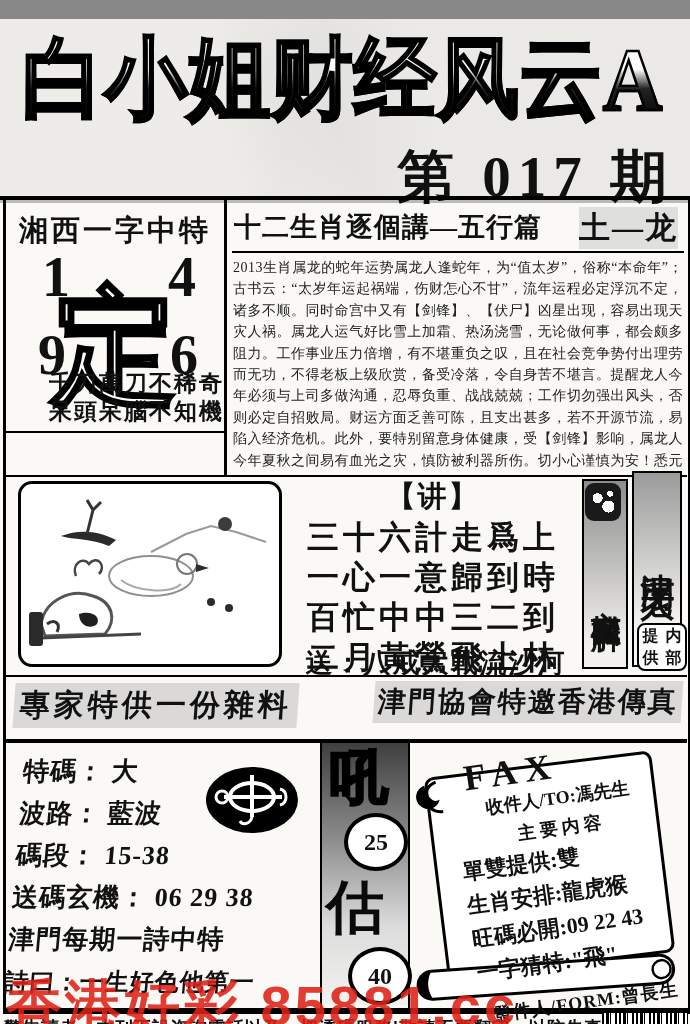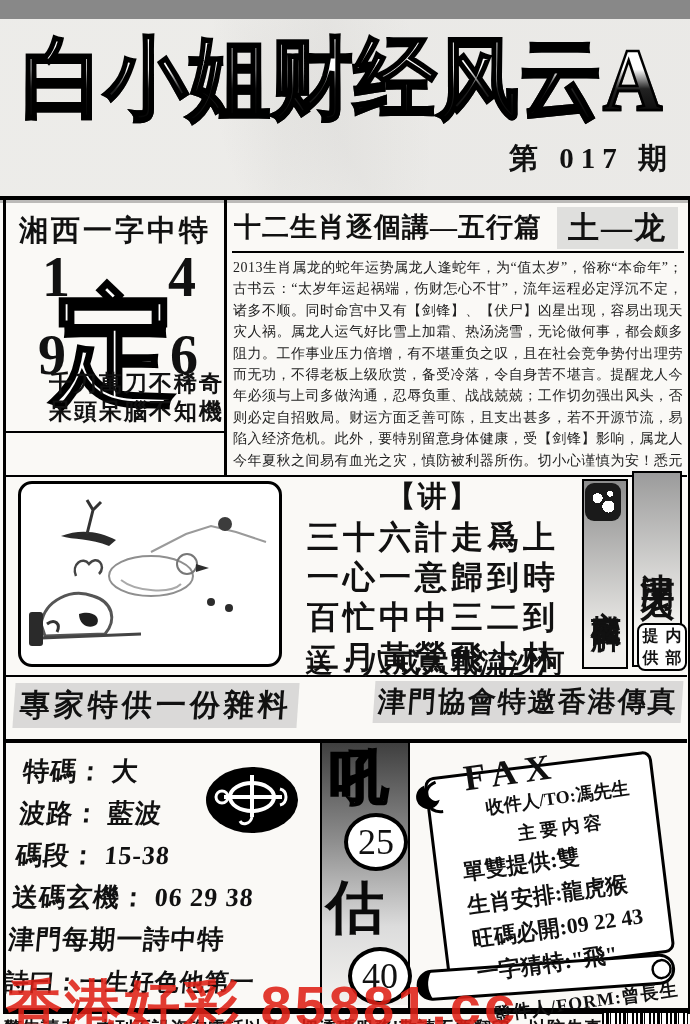--- a/index.html
+++ b/index.html
@@ -4,21 +4,21 @@
 <style>
   html,body{margin:0;padding:0;background:#888;}
   .page{position:relative;width:690px;height:1024px;background:#faf9f6;overflow:hidden;
         font-family:"Liberation Serif","DejaVu Serif",serif;color:#111;margin-top:19px;}
   
   .main-title{position:absolute;top:20px;left:22px;width:660px;white-space:nowrap;
     font-size:82px;font-weight:900;letter-spacing:1px;line-height:1;
     background:linear-gradient(180deg,#ffffff 0%,#fdfdfd 38%,#222 60%,#000 100%);
     -webkit-background-clip:text;background-clip:text;color:transparent;
     -webkit-text-stroke:2.5px #000;transform:scaleY(1.08);}
-  .issue{position:absolute;top:120px;right:16px;font-size:29px;font-weight:900;letter-spacing:7px;}
+  .issue{position:absolute;top:120px;right:16px;font-size:57px;font-weight:900;letter-spacing:7px;}
   .top-rule{position:absolute;top:177px;left:0;width:690px;height:0;border-top:4px solid #000;box-shadow:0 3px 0 rgba(0,0,0,.25);}
   
   .frame{position:absolute;left:3px;top:181px;width:682px;height:808px;
          border-left:3px solid #000;border-right:3px solid #000;border-bottom:6px solid #000;}
   .vline-xiangxi{position:absolute;left:224px;top:181px;height:276px;border-left:3px solid #000;}
   .hline-sec1{position:absolute;left:3px;top:456px;width:684px;border-top:2px solid #000;}
   .hline-band-top{position:absolute;left:3px;top:656px;width:684px;border-top:2px solid #000;}
   .hline-band-bot{position:absolute;left:3px;top:720px;width:684px;border-top:4px solid #000;}
   
   .xiangxi{position:absolute;left:6px;top:184px;width:218px;height:272px;}
@@ -28,21 +28,21 @@
   .n1{left:36px;top:2px;} .n2{left:162px;top:2px;} .n3{left:32px;top:80px;} .n4{left:164px;top:80px;}
   .big-char{position:absolute;left:0;width:218px;top:32px;text-align:center;font-size:126px;line-height:1.1;
     color:#fff;-webkit-text-stroke:3px #000;font-weight:700;}
   .xiangxi-poem{position:absolute;left:0;width:261px;text-align:center;font-size:23px;font-weight:900;letter-spacing:2px;}
   .p1{top:165px;} .p2{top:193px;}
   .xiangxi-div{position:absolute;left:0;top:228px;width:218px;border-top:2px solid #000;}
   .xiangxi-hint{position:absolute;left:0;top:238px;width:218px;text-align:center;font-size:19px;font-weight:900;letter-spacing:1px;}
   
   .zodiac-head{position:absolute;left:232px;top:188px;width:452px;height:44px;border-bottom:2px solid #000;}
   .zodiac-title{position:absolute;left:2px;top:2px;font-size:27px;font-weight:700;letter-spacing:1px;}
-  .zodiac-elem{position:absolute;right:6px;top:0;font-size:31px;font-weight:900;letter-spacing:2px;background:rgba(190,190,190,.45);padding:0 11px;}
+  .zodiac-elem{position:absolute;right:6px;top:0;font-size:31px;font-weight:900;letter-spacing:2px;background:rgba(190,190,190,.45);padding:0 0;}
   .zodiac-body{position:absolute;left:233px;top:238px;width:450px;height:214px;overflow:hidden;
     font-size:14px;line-height:21.4px;text-align:justify;color:#222;letter-spacing:.5px;}
   
   .duck-box{position:absolute;left:18px;top:462px;width:258px;height:180px;border:3px solid #000;border-radius:14px;background:#fff;}
   .jiang{position:absolute;left:288px;top:458px;width:290px;text-align:center;}
   .jiang-title{font-size:29px;font-weight:900;letter-spacing:2px;}
   .verse{font-size:32px;font-weight:700;letter-spacing:4px;line-height:40px;white-space:nowrap;}
   .song-line{position:absolute;left:288px;top:626px;width:296px;text-align:center;font-size:27px;font-weight:700;letter-spacing:2px;white-space:nowrap;}
   .strip{position:absolute;border:2px solid #000;}
   .strip-xuanji{left:582px;top:460px;width:42px;height:186px;background:linear-gradient(180deg,#8d8d8d,#f2f1ee 88%);}
@@ -68,21 +68,21 @@
   .oval-logo{position:absolute;left:206px;top:748px;width:92px;height:66px;background:#000;border-radius:50%;}
   .oval-logo svg{position:absolute;left:0;top:0;}
   .vline-strip-l{position:absolute;left:320px;top:720px;height:269px;border-left:2px solid #000;}
   .vline-strip-r{position:absolute;left:408px;top:720px;height:269px;border-left:2px solid #000;}
   .howl-strip{position:absolute;left:322px;top:724px;width:86px;height:262px;
     background:linear-gradient(180deg,#3f3f3f 0%,#8f8f8f 38%,#dcdcdc 70%,#f3f2ef 100%);
     display:flex;flex-direction:column;align-items:flex-start;}
   .howl-char{font-size:58px;font-weight:900;line-height:1;margin:6px 0 0 8px;color:#fff;-webkit-text-stroke:2.5px #000;}
   .gu-char{font-size:58px;font-weight:900;line-height:1;margin:8px 0 0 4px;color:#0a0a0a;}
   .circle-num{width:56px;height:56px;border:4px solid #000;border-radius:50%;background:#fff;
-    font-size:36px;font-weight:400;display:flex;align-items:center;justify-content:center;line-height:1;text-align:right;}
+    font-size:24px;font-weight:700;display:flex;align-items:center;justify-content:center;line-height:1;text-align:right;}
   .c25{margin:6px 0 0 22px;} .c40{margin:10px 0 0 26px;}
   
   .fax-area{position:absolute;left:410px;top:722px;width:278px;height:266px;}
   .fax-text{position:absolute;left:26px;top:18px;width:236px;transform:rotate(-8deg);transform-origin:40px 20px;text-align:center;}
   .fax-title{font-size:36px;font-weight:900;letter-spacing:8px;line-height:1;text-align:left;margin-left:28px;}
   .fax-to{font-size:18px;font-weight:900;margin-top:2px;}
   .fax-subj{font-size:18px;font-weight:900;margin-top:6px;letter-spacing:4px;}
   .fax-line{font-size:22px;font-weight:900;margin-top:4px;text-align:left;margin-left:14px;white-space:nowrap;}
   .fax-from{font-size:18px;font-weight:900;margin-top:16px;letter-spacing:1px;}
   

